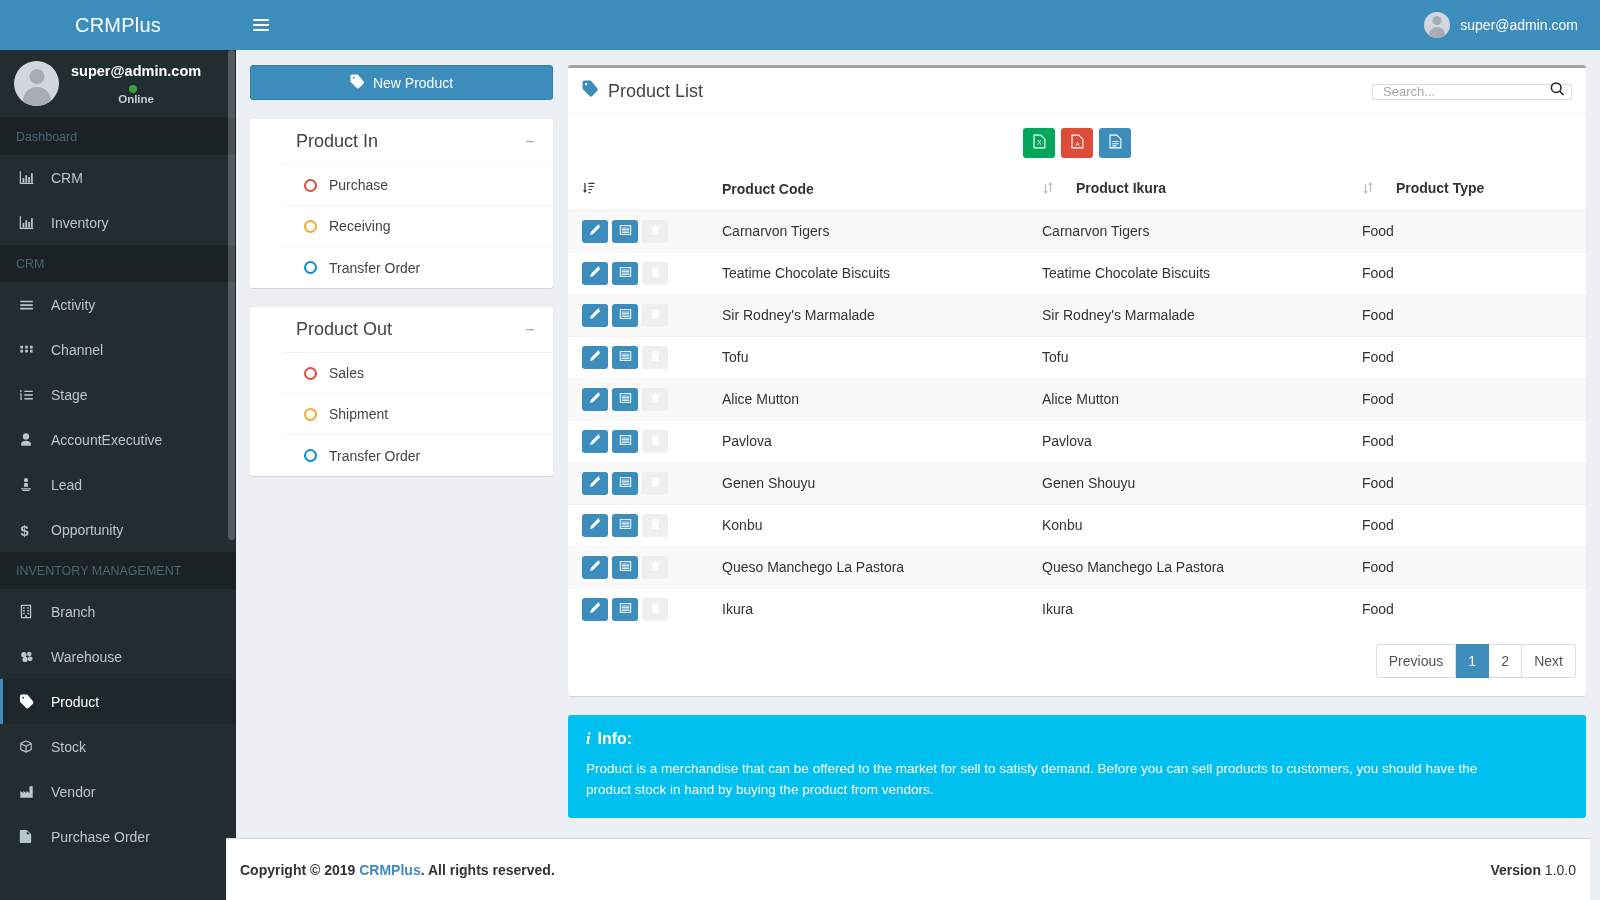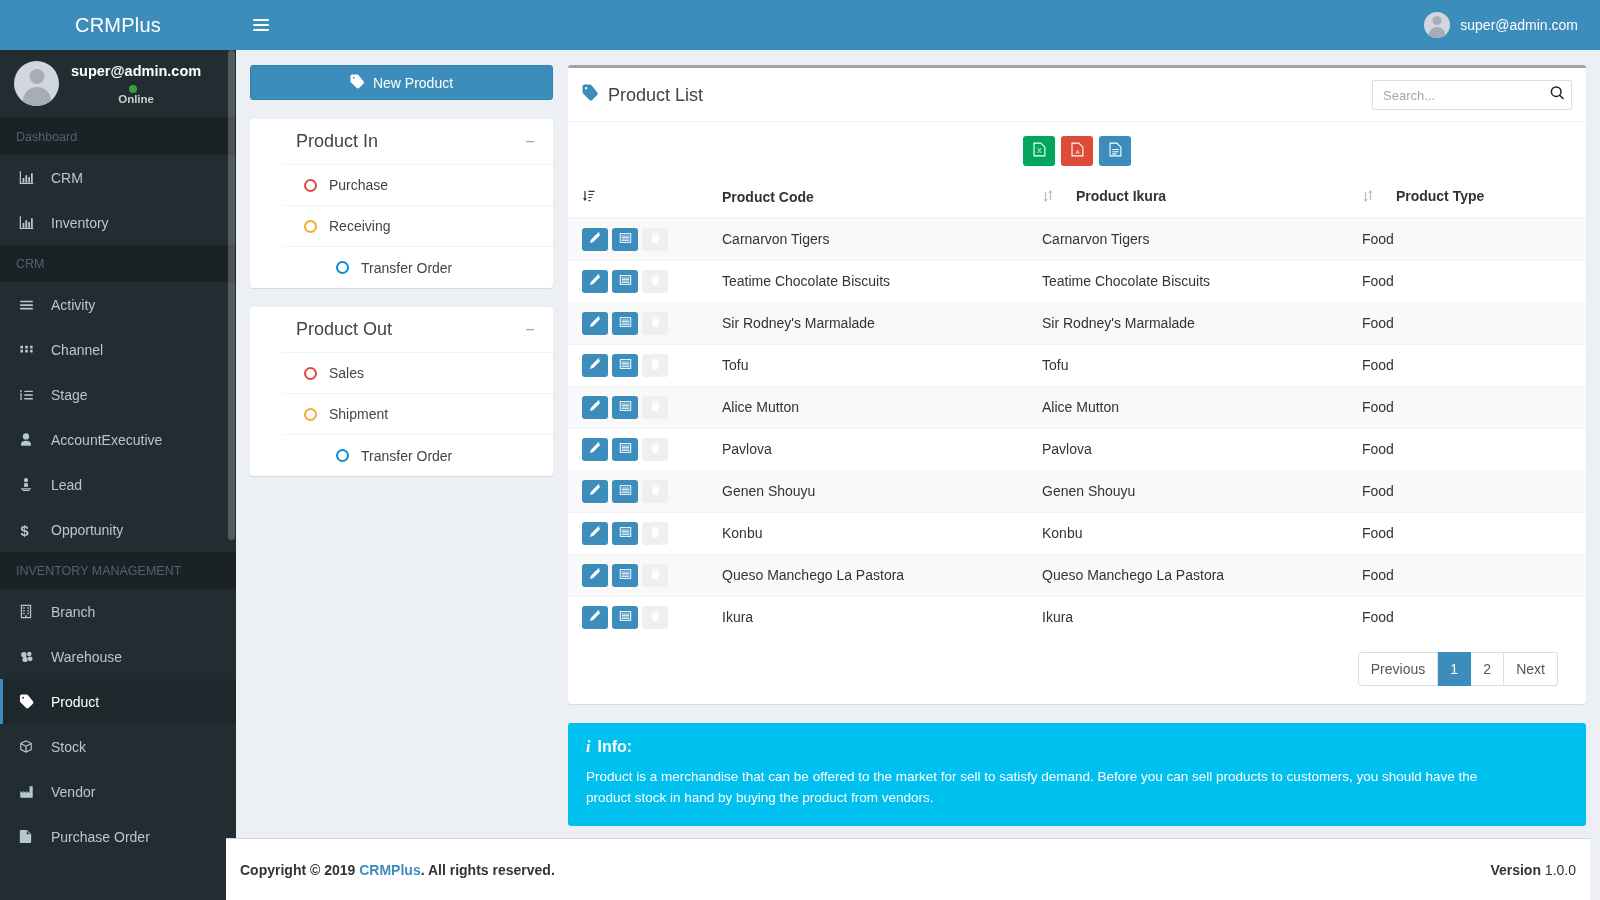--- a/index.html
+++ b/index.html
@@ -155,21 +155,21 @@
   .box-collapse {
     color: #97a0a8; font-size: 16px; line-height: 1;
     width: 18px; text-align: center;
   }
   .box-list { list-style: none; }
   .box-list li {
     height: 41px; display: flex; align-items: center;
     padding: 0 14px 0 22px; font-size: 14px; color: #444;
     border-bottom: 1px solid #f4f4f4;
   }
-  .box-list li:last-child { border-bottom: none; margin-left: 32px; }
+  .box-list li:last-child { border-bottom: none; }
   .ring {
     width: 13px; height: 13px; border-radius: 50%;
     border: 2.3px solid #000; margin-right: 12px;
     flex: 0 0 13px; display: inline-block;
   }
 
   
   #rightcol { flex: 1 1 auto; min-width: 0; }
   #list-box {
     background: #fff; border-top: 3px solid #a3a3a3;
@@ -178,21 +178,21 @@
   #list-head {
     display: flex; align-items: center; justify-content: space-between;
     padding: 12px 14px 11px 14px; border-bottom: 1px solid #f4f4f4;
   }
   #list-title {
     display: flex; align-items: center; gap: 9px;
     font-size: 18px; color: #444;
   }
   #search-wrap { position: relative; width: 200px; }
   #search-input {
-    width: 100%; height: 30px;
+    width: 100%; height: 16px;
     border: 1px solid #ddd; border-radius: 2px;
     padding: 0 28px 0 10px; font-size: 13px; color: #000000;
     font-family: "Liberation Sans", sans-serif;
     outline: none; background: #fff;
   }
   #search-input::placeholder { color: #a8a8a8; }
   #search-icon {
     position: absolute; right: 7px; top: 50%;
     transform: translateY(-50%); color: #333;
     pointer-events: none;
@@ -233,21 +233,21 @@
   .col-code  { width: 320px; }
   .col-name  { width: 320px; }
   .act-wrap { display: flex; gap: 4px; }
   .act-btn {
     width: 26px; height: 23px; border-radius: 3px; border: none;
     display: flex; align-items: center; justify-content: center;
     color: #fff; cursor: pointer;
   }
   .act-edit, .act-detail { background: #3c8dbc; }
 
-  #pager-row { display: flex; justify-content: flex-end; padding: 14px 28px 18px 14px; }
+  #pager-row { display: flex; justify-content: flex-end; padding: 14px 10px 18px 14px; }
   #pager { display: flex; }
   #pager .pg {
     min-width: 33px; height: 34px; padding: 0 12px;
     display: flex; align-items: center; justify-content: center;
     border: 1px solid #ddd; border-left: none;
     font-size: 14px; color: #555; background: #fff; cursor: pointer;
   }
   #pager .pg:first-child { border-left: 1px solid #ddd; border-radius: 3px 0 0 3px; }
   #pager .pg:last-child { border-radius: 0 3px 3px 0; }
   #pager .pg.active { background: #3c8dbc; border-color: #3c8dbc; color: #fff; }

